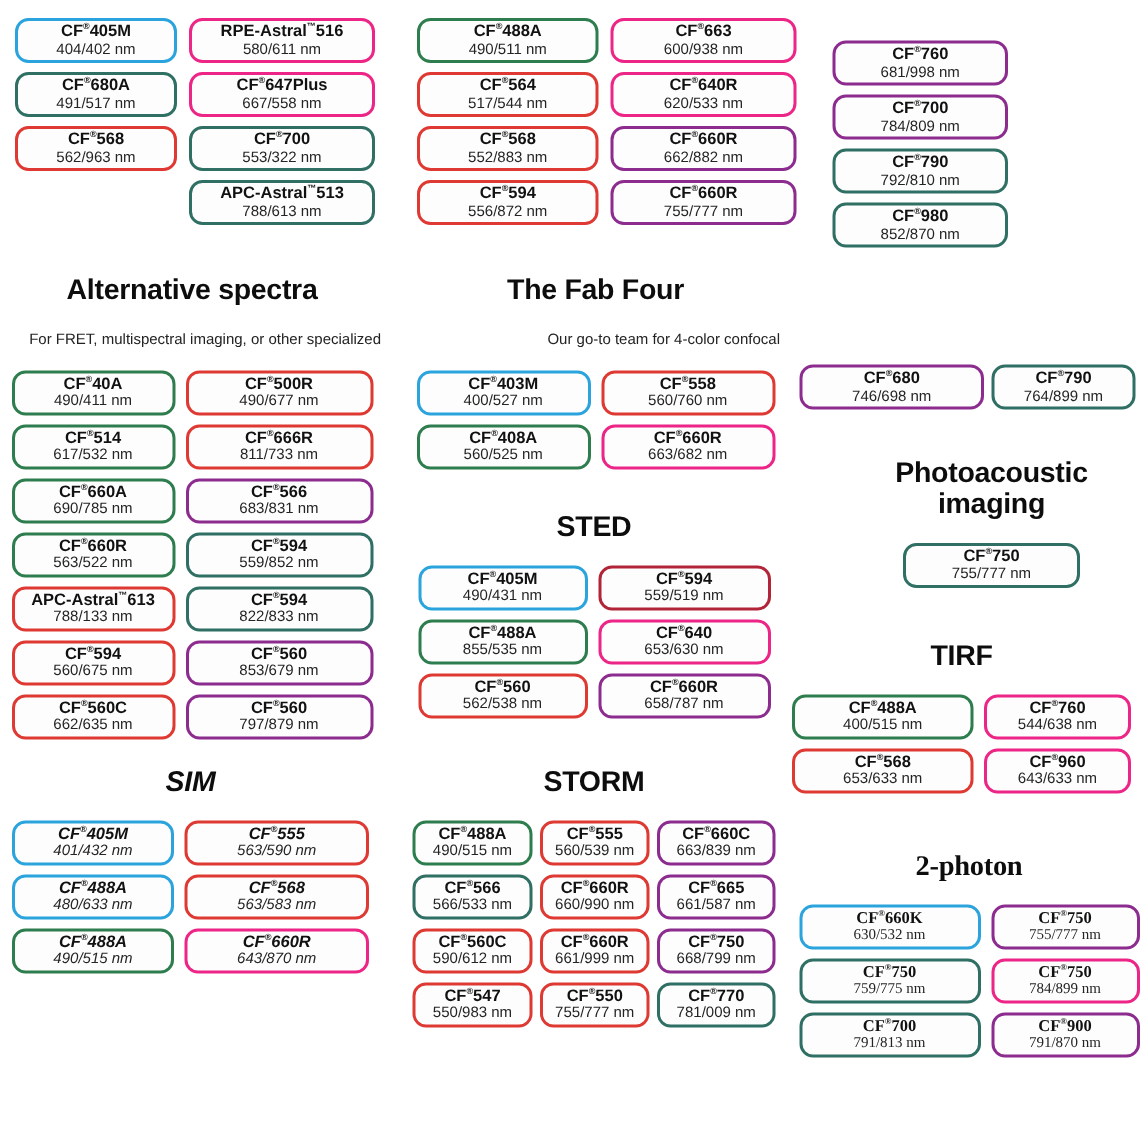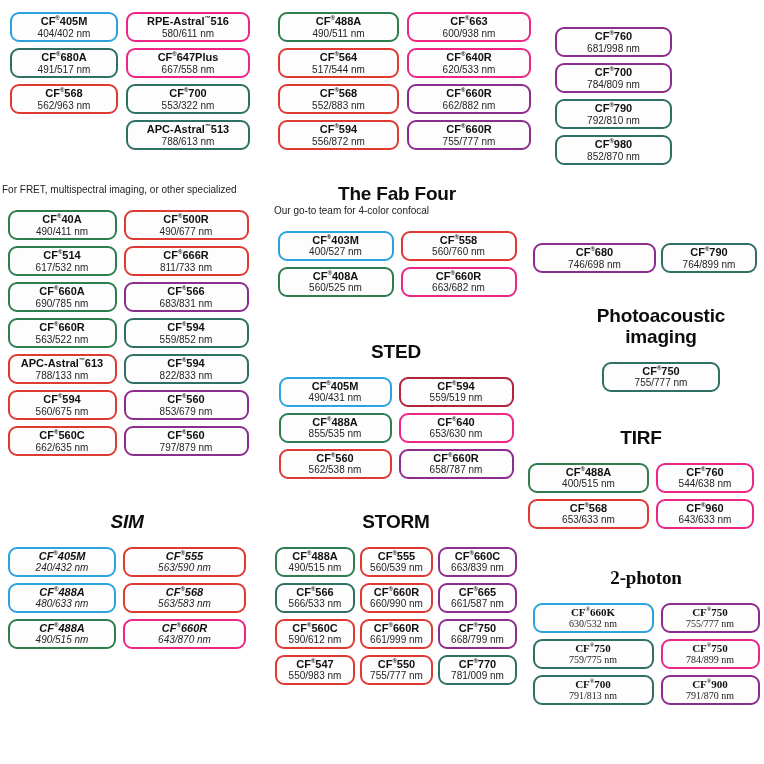--- a/index.html
+++ b/index.html
@@ -1,21 +1,21 @@
 <!DOCTYPE html>
 <html><head>
 <meta charset="utf-8">
 <style>
   html,body{margin:0;padding:0;background:#fff;}
   .canvas{position:relative;width:764px;height:764px;background:#fff;overflow:hidden;
           font-family:"Liberation Sans","DejaVu Sans",sans-serif;color:#1a1a1a;}
   .sec{position:absolute;}
   .sec h2{margin:0;font-size:19px;line-height:1.1;font-weight:700;text-align:center;
           letter-spacing:-0.2px;color:#0d0d0d;}
-  .sec .sub{margin:0 0 0;font-size:10px;line-height:1.2;text-align:left;
+  .sec .sub{margin:16px 0 0;font-size:10px;line-height:1.2;text-align:right;
             white-space:nowrap;color:#222;}
   .pills{display:grid;gap:6px 7px;margin-top:14px;justify-content:center;}
   .bare .pills{margin-top:0;}
   .pill{box-sizing:border-box;height:30px;border:2px solid #333;border-radius:9px;
         background:#fdfdfd;display:flex;flex-direction:column;align-items:center;
         justify-content:center;line-height:1.12;overflow:hidden;}
   .pill-name{font-weight:700;font-size:11px;white-space:nowrap;color:#111;}
   .pill-name sup{font-size:6px;line-height:0;}
   .pill-value{font-size:10px;white-space:nowrap;color:#242424;}
   
@@ -131,20 +131,21 @@
           <div class="pill-value">792/810 nm</div>
         </div>
         <div class="pill" style="border-color: rgb(47, 111, 100);">
           <div class="pill-name">CF<sup>®</sup>980</div>
           <div class="pill-value">852/870 nm</div>
         </div>
       </div>
   </section>
 
   <section class="sec" id="alt">
+    <h2>Alternative spectra</h2>
     <p class="sub">For FRET, multispectral imaging, or other specialized</p>
     <div class="pills">
         <div class="pill" style="border-color: rgb(46, 125, 78);">
           <div class="pill-name">CF<sup>®</sup>40A</div>
           <div class="pill-value">490/411 nm</div>
         </div>
         <div class="pill" style="border-color: rgb(222, 58, 51);">
           <div class="pill-name">CF<sup>®</sup>500R</div>
           <div class="pill-value">490/677 nm</div>
         </div>
@@ -250,21 +251,21 @@
           <div class="pill-value">658/787 nm</div>
         </div>
       </div>
   </section>
 
   <section class="sec" id="sim">
     <h2>SIM</h2>
     <div class="pills">
         <div class="pill" style="border-color: rgb(43, 163, 220);">
           <div class="pill-name">CF<sup>®</sup>405M</div>
-          <div class="pill-value">240/432 nm</div>
+          <div class="pill-value">401/432 nm</div>
         </div>
         <div class="pill" style="border-color: rgb(222, 58, 51);">
           <div class="pill-name">CF<sup>®</sup>555</div>
           <div class="pill-value">563/590 nm</div>
         </div>
         <div class="pill" style="border-color: rgb(43, 163, 220);">
           <div class="pill-name">CF<sup>®</sup>488A</div>
           <div class="pill-value">480/633 nm</div>
         </div>
         <div class="pill" style="border-color: rgb(222, 58, 51);">

